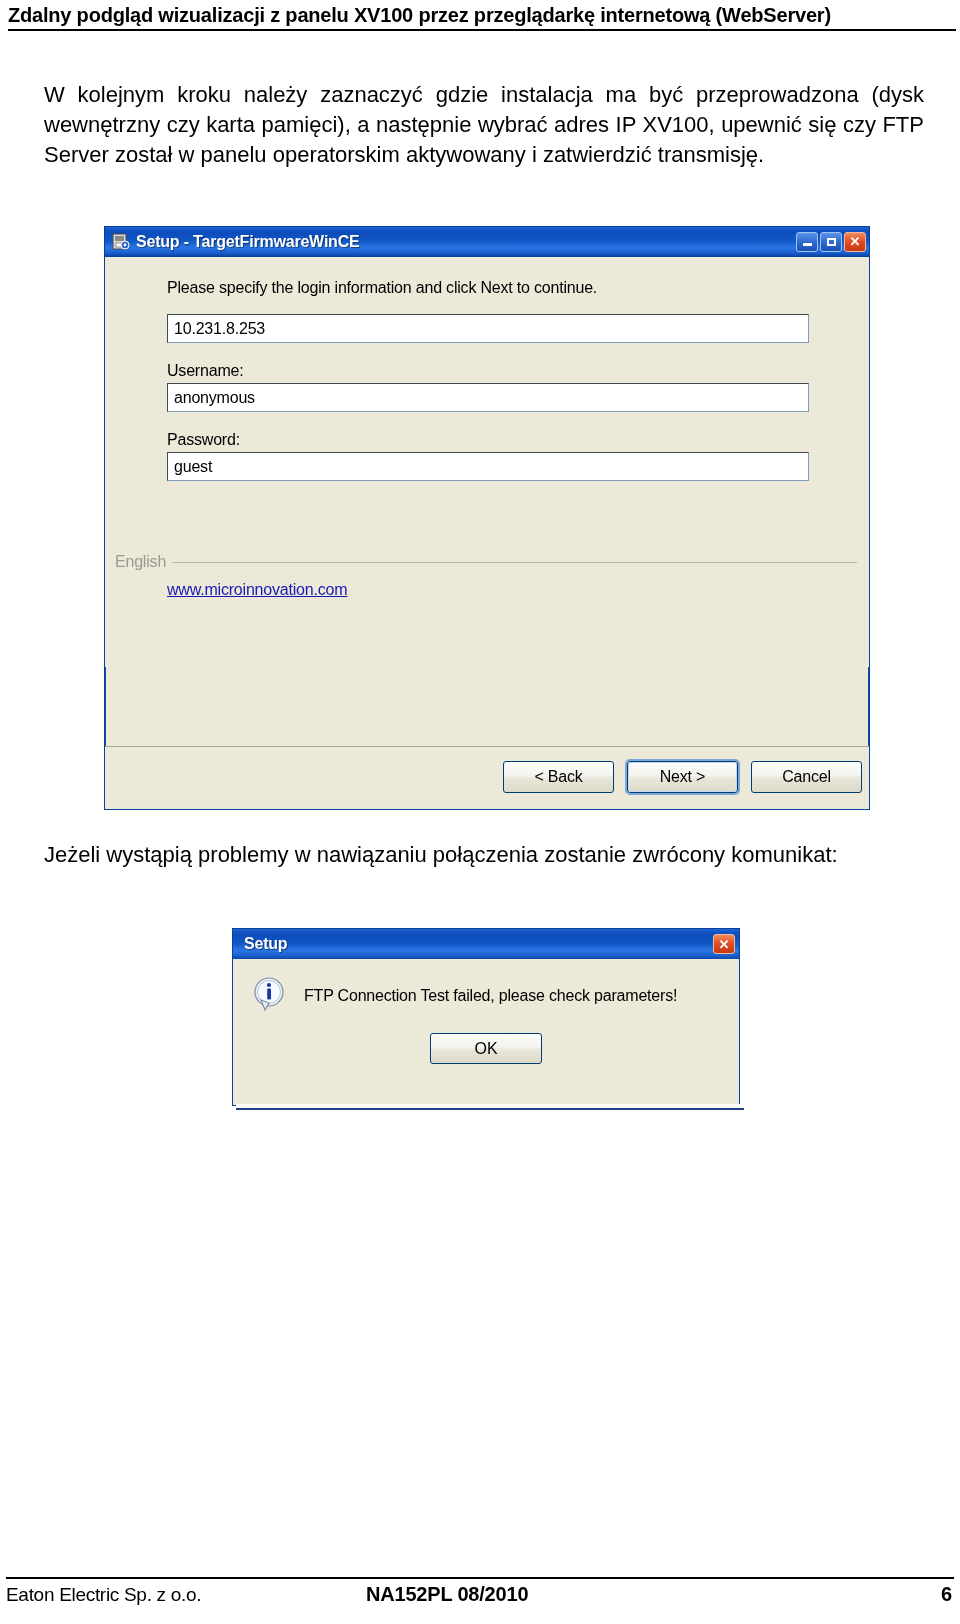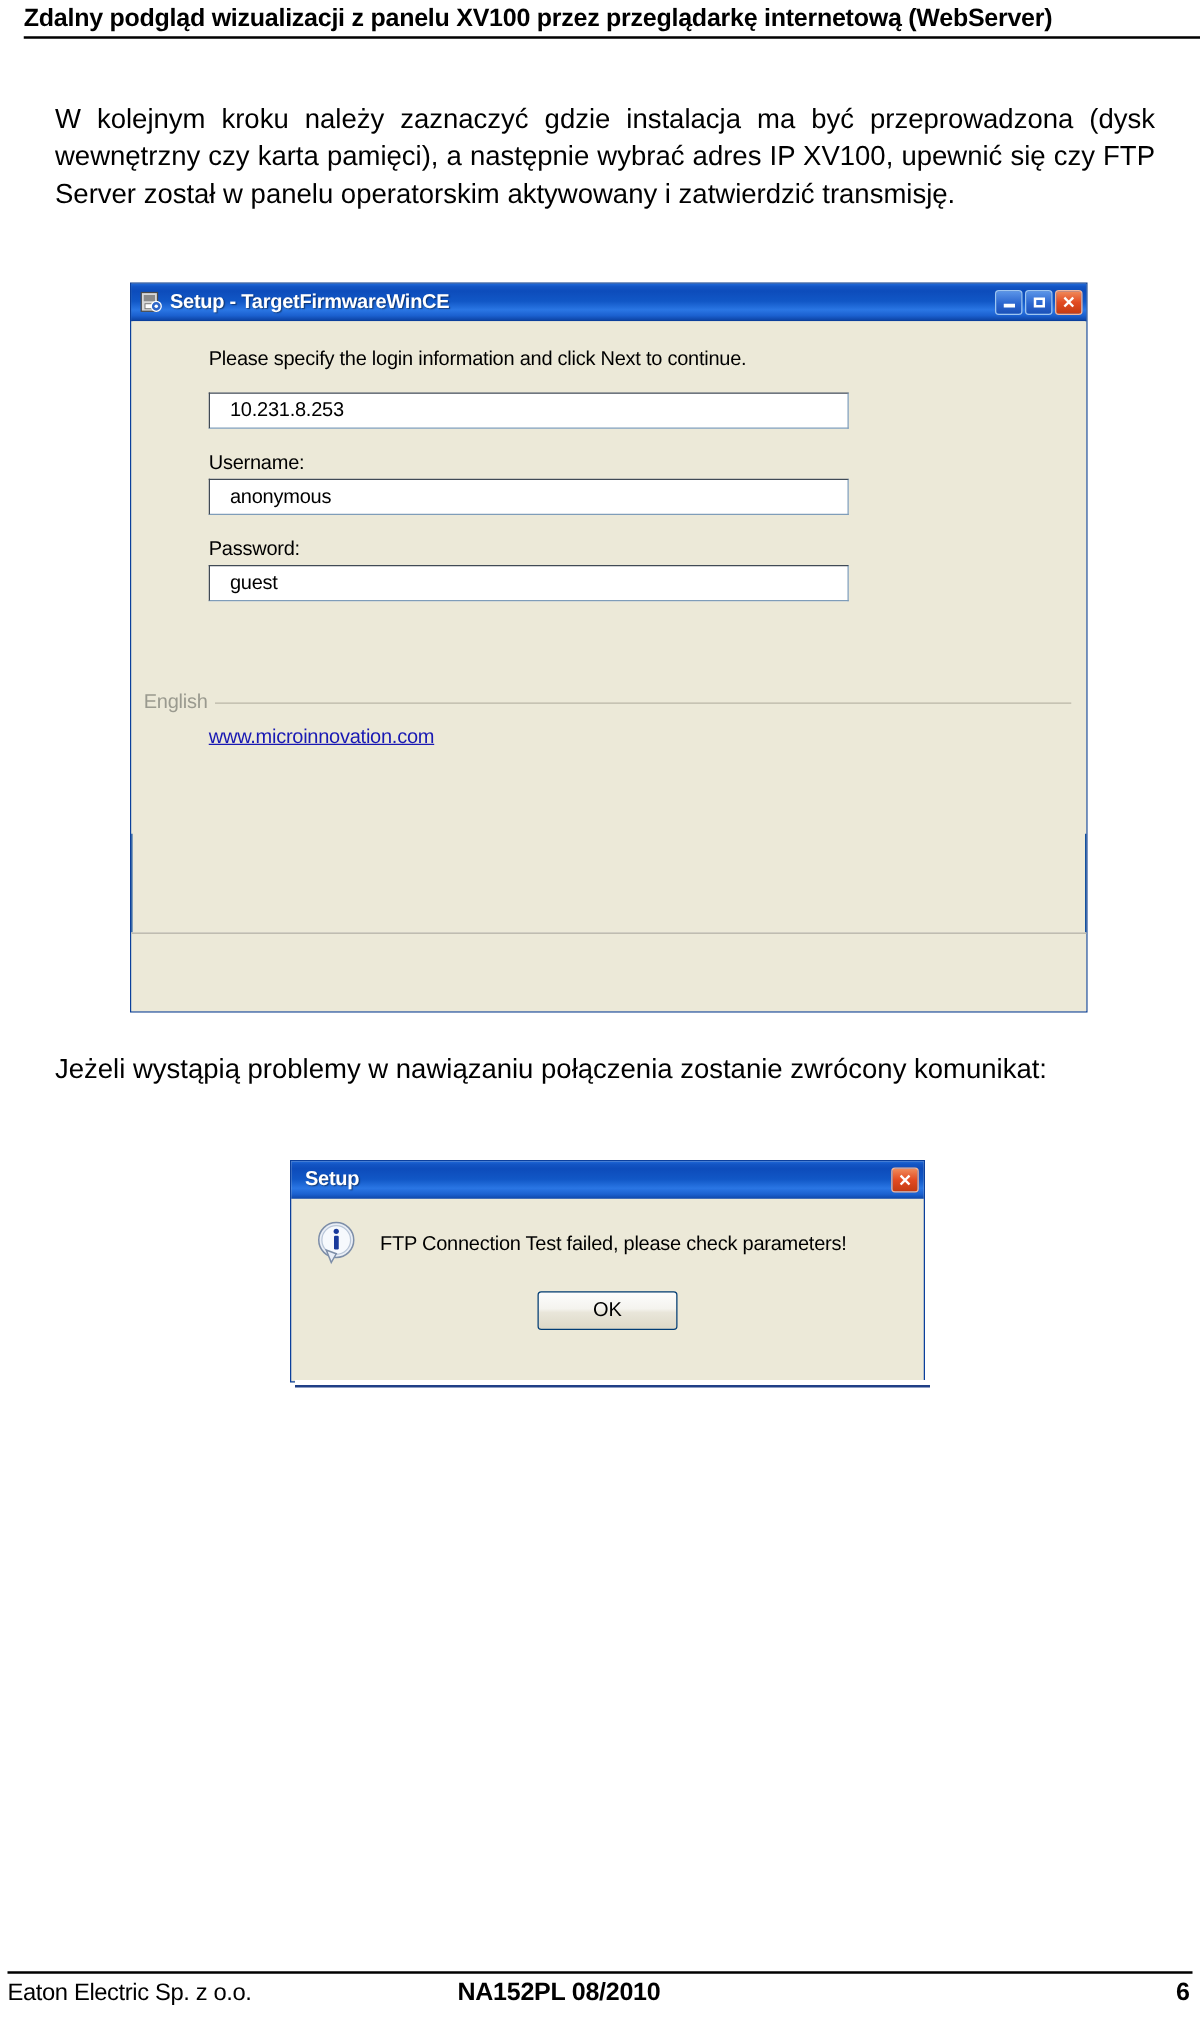--- a/index.html
+++ b/index.html
@@ -14,21 +14,21 @@
     font-family: "Liberation Sans", sans-serif;
     color: #000000;
     overflow: hidden;
   }
 
   
   #doc-header {
     position: absolute;
     left: 0; top: 0;
     width: 893px;
-    padding: 4px 6px 3px 19px;
+    padding: 4px 6px 3px 8px;
     box-sizing: border-box;
   }
   #doc-header .htext {
     font-size: 20px;
     font-weight: 700;
     letter-spacing: -0.2px;
     white-space: nowrap;
   }
   #doc-header .hrule {
     margin-top: 2px;
@@ -165,25 +165,25 @@
   }
   .field-input {
     height: 29px;
     background: #ffffff;
     border: 1px solid #7f9db9;
     border-top-color: #404a55;
     border-left-color: #404a55;
     box-sizing: border-box;
     display: flex;
     align-items: center;
-    padding-left: 16px;
+    padding-left: 6px;
     font-size: 16px;
     letter-spacing: -0.2px;
     margin-bottom: 19px;
-    width: 512px;
+    width: 642px;
   }
 
   
   #setup-lang-row {
     position: absolute;
     left: 0; right: 0;
     top: 296px;
     display: flex;
     align-items: center;
     padding: 0 12px 0 10px;
@@ -407,20 +407,25 @@
 
     <div id="setup-lang-row">
       <span class="lang">English</span>
       <span class="lang-line"></span>
     </div>
     <a id="setup-link" href="#">www.microinnovation.com</a>
   </div>
 
   <div id="setup-footer">
     <div class="sep"></div>
+    <div id="setup-buttons">
+      <span class="wiz-btn">&lt; Back</span>
+      <span class="wiz-btn focused">Next &gt;</span>
+      <span class="wiz-btn">Cancel</span>
+    </div>
   </div>
 </div>
 
 <div class="para" id="para-2">
   <p>Jeżeli wystąpią problemy w nawiązaniu połączenia zostanie zwrócony komunikat:</p>
 </div>
 
 <div id="msg-window">
   <div id="msg-titlebar">
     <span class="tb-title">Setup</span>

